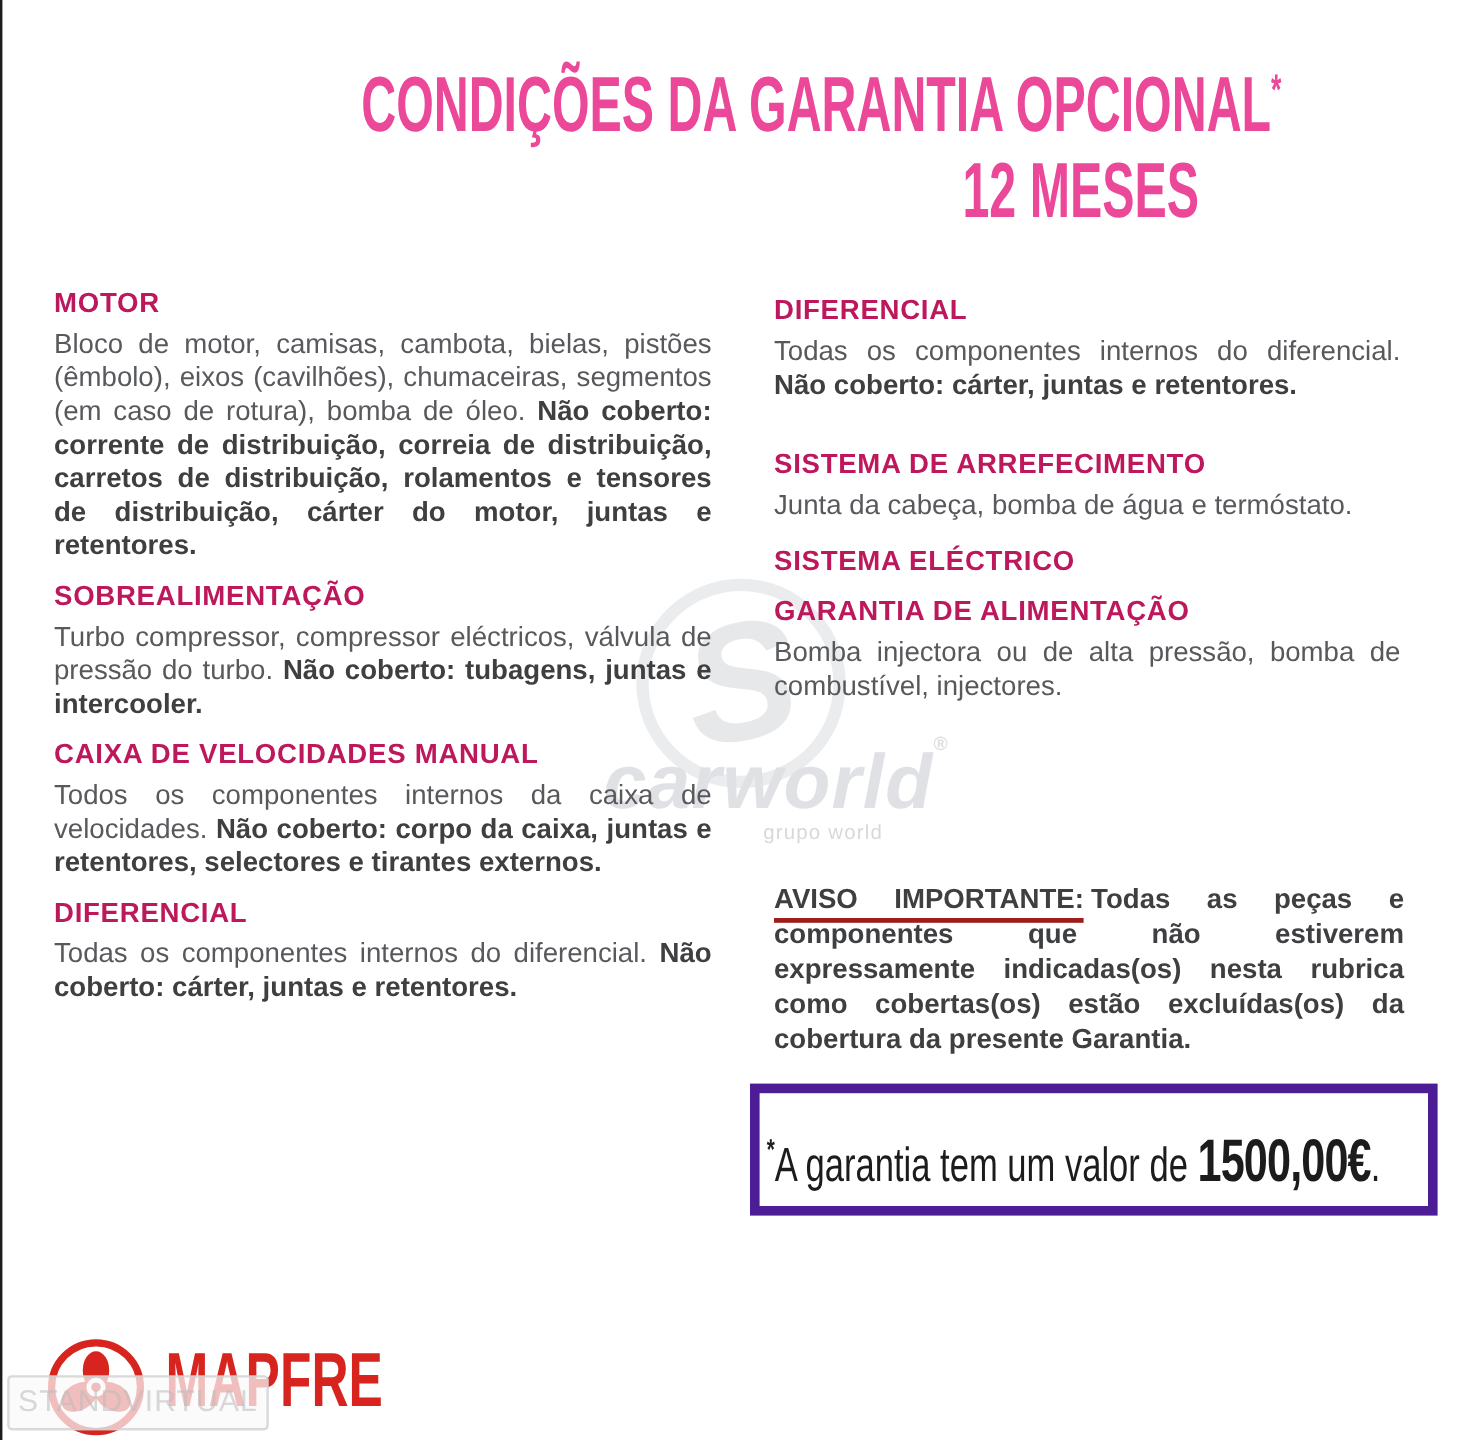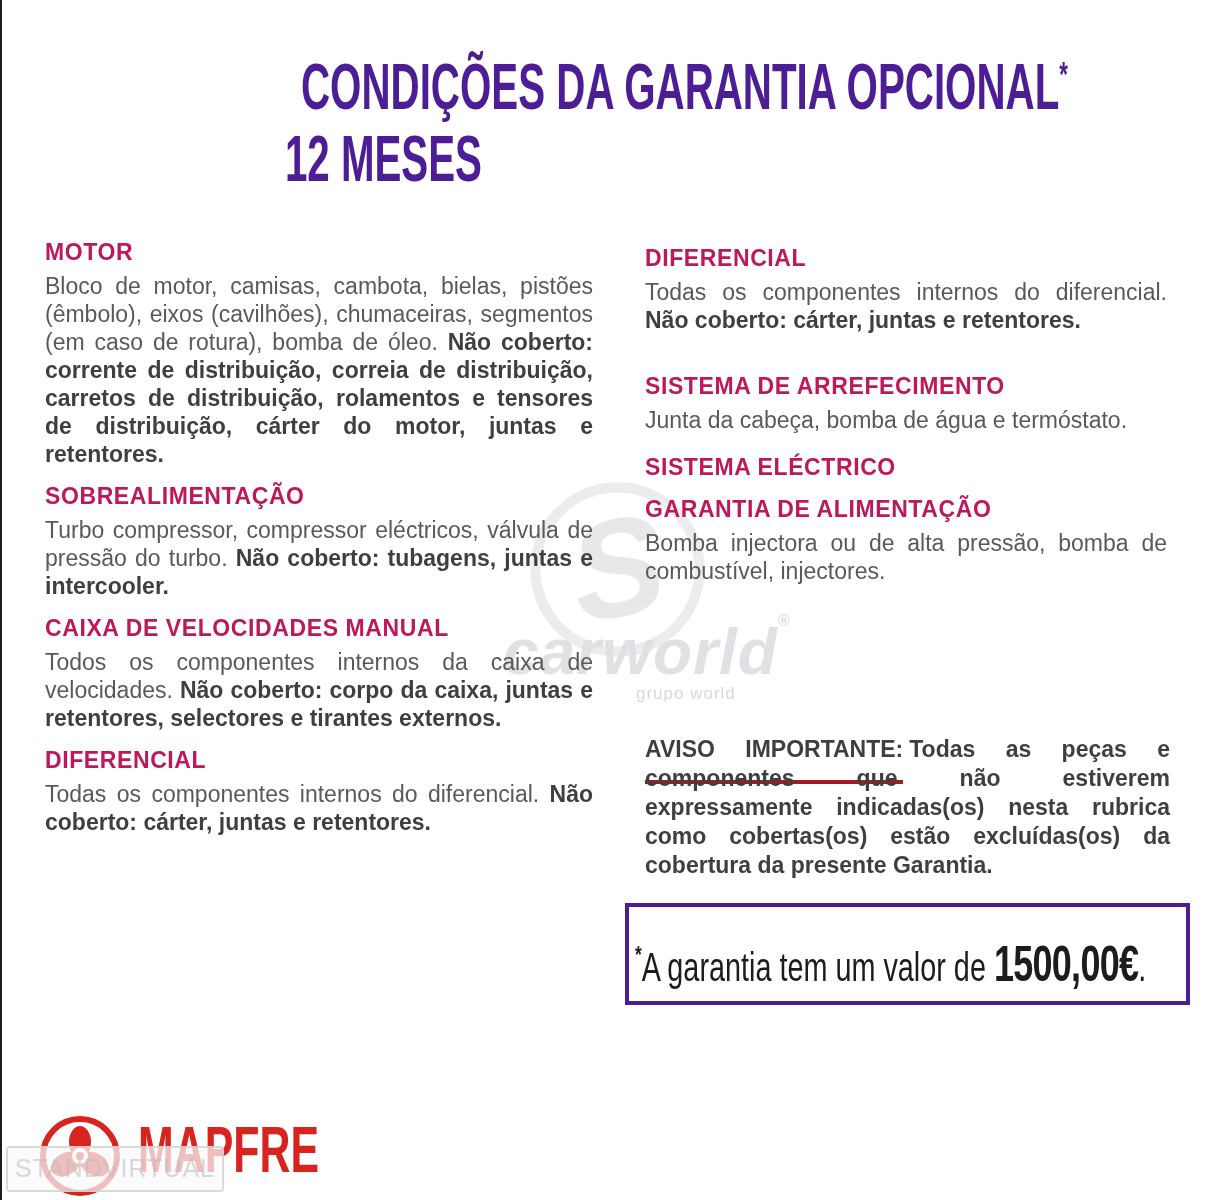--- a/index.html
+++ b/index.html
@@ -3,21 +3,21 @@
 <meta charset="utf-8">
 <style>
   html,body{margin:0;padding:0;}
   body{
     width:1218px;height:1200px;background:#ffffff;position:relative;
     font-family:"Liberation Sans", sans-serif;overflow:hidden;
   }
   .edge-line{position:absolute;left:0;top:0;width:2px;height:1200px;background:#1c1c1c;z-index:4;}
 
   
-  .title{position:absolute;top:52px;left:66px;right:0;text-align:left;color:#4c1d95;z-index:2;}
+  .title{position:absolute;top:52px;left:66px;right:0;text-align:right;color:#ec4899;z-index:2;}
   .title .tl{display:inline-block;transform:scaleX(0.62);transform-origin:center;
     font-weight:bold;font-size:65px;line-height:70px;white-space:nowrap;letter-spacing:0;}
   .title .tl2{display:block;margin-top:2px;}
   .title sup{font-size:55%;vertical-align:super;line-height:0;}
 
   
   .col{position:absolute;z-index:2;}
   .col-left{left:45px;top:240px;width:548px;}
   .col-right{left:645px;top:246px;width:522px;}
   .sec h3{margin:0 0 8px 0;font-size:23px;line-height:24px;font-weight:bold;
@@ -27,25 +27,25 @@
   
   .col-left .sec{margin-bottom:16px;}
   .col-right .sec-diferencial{margin-bottom:40px;}
   .col-right .sec-arrefecimento{margin-bottom:21px;}
   .col-right .sec-electrico{margin-bottom:18px;}
   .col-right .sec-alimentacao{margin-bottom:0;}
 
   
   .aviso{position:absolute;left:645px;top:735px;width:525px;z-index:2;
     font-size:23px;line-height:29px;font-weight:bold;color:#3e3f41;text-align:justify;margin:0;}
-  .aviso .aviso-label{border-bottom:4px solid #a01d1d;padding-bottom:18px;margin-right:6px;}
+  .aviso .aviso-label{border-bottom:4px solid #a01d1d;padding-bottom:3px;margin-right:6px;}
 
   
   .price-box{position:absolute;left:625px;top:903px;width:557px;height:94px;
-    border:4px solid #4c1d95;background:#ffffff;z-index:2;}
+    border:8px solid #4c1d95;background:#ffffff;z-index:2;}
   .price-line{position:absolute;left:6px;top:24px;white-space:nowrap;color:#1c1c1c;
     display:inline-block;transform:scaleX(0.72);transform-origin:left center;
     font-size:40px;line-height:48px;}
   .price-line sup{font-size:60%;vertical-align:18px;font-weight:bold;}
   .price-line b{font-size:50px;letter-spacing:-1px;}
 
   
   .wm{position:absolute;z-index:0;color:#e3e4e6;}
   .wm-s{left:520px;top:472px;width:195px;height:195px;transform:rotate(-10deg);}
   .wm-brand{left:503px;top:612px;font-size:64px;font-style:italic;font-weight:bold;

